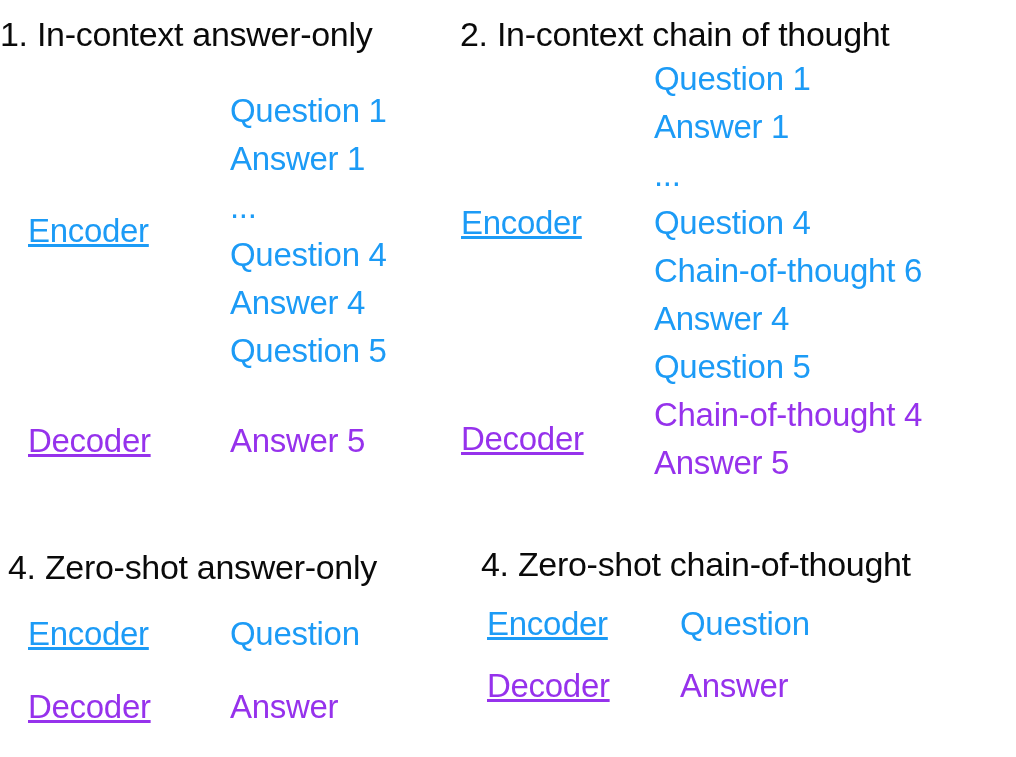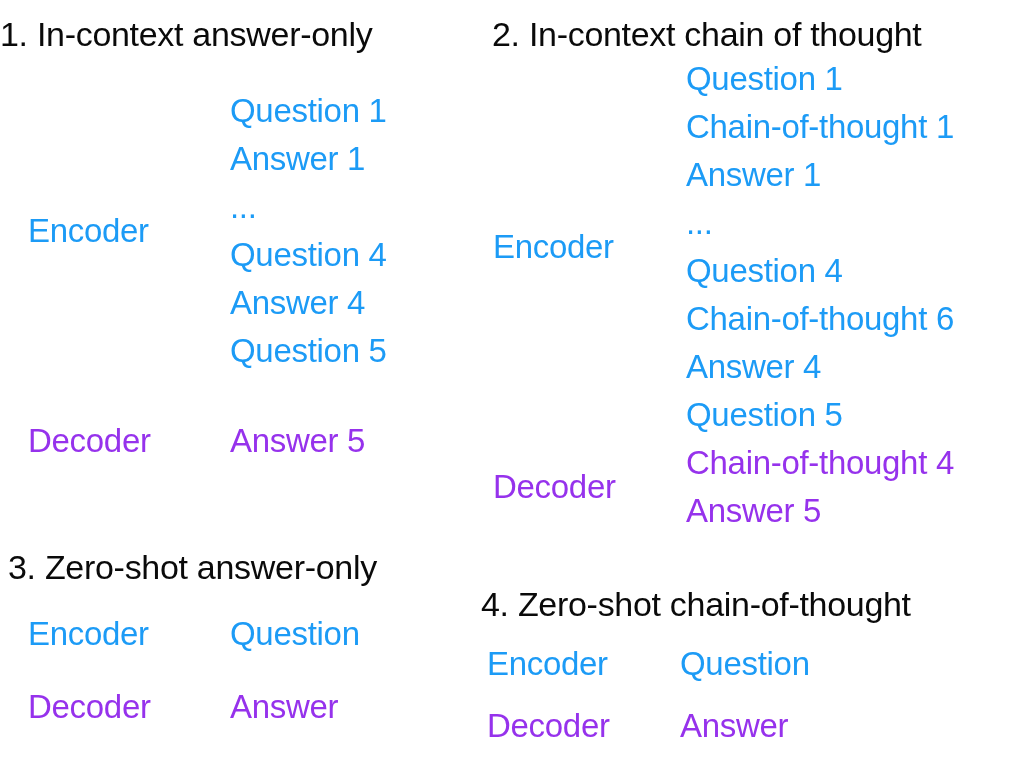--- a/index.html
+++ b/index.html
@@ -27,41 +27,42 @@
   .row {
     display: flex;
     align-items: center;
   }
   .label-col {
     flex: 0 0 auto;
     box-sizing: border-box;
     font-size: 33px;
     line-height: 40px;
     white-space: nowrap;
+    text-decoration: underline;
   }
   .content-col {
     font-size: 33px;
     white-space: nowrap;
   }
   .line {
     line-height: 48px;
   }
   .encoder { color: var(--encoder, #1c9bf6); }
   .decoder { color: var(--decoder, #9632ec); }
 
   
   .panel-left .label-col { width: 230px; padding-left: 28px; }
   .panel-left-3 .label-col { width: 222px; padding-left: 20px; }
   
   .panel-right .label-col { width: 202px; padding-left: 9px; }
 
   #p1 { left: 0px;   top: 14px; }
-  #p2 { left: 484px; top: 14px; }
+  #p2 { left: 452px; top: 14px; }
   #p3 { left: 8px;   top: 547px; }
-  #p4 { left: 478px; top: 544px; margin-top: 40px; }
+  #p4 { left: 478px; top: 544px; }
 
   #p1 .row-encoder { margin-top: 33px; }
   #p1 .row-decoder { margin-top: 42px; }
 
   #p2 .title { padding-left: 8px; }
   #p2 .row-encoder { margin-top: 1px; }
   #p2 .row-decoder { margin-top: 0px; }
 
   #p3 .row-encoder { margin-top: 23px; }
   #p3 .row-decoder { margin-top: 25px; }
@@ -93,40 +94,39 @@
       </div>
   </div>
 </section>
 
 <section class="panel panel-right" id="p2">
   <div class="title">2. In-context chain of thought</div>
   <div class="row row-encoder">
     <div class="label-col encoder">Encoder</div>
     <div class="content-col encoder">
         <div class="line">Question 1</div>
-        <div class="line">Chain-of-thought 1</div>
         <div class="line">Answer 1</div>
         <div class="line">...</div>
         <div class="line">Question 4</div>
         <div class="line">Chain-of-thought 6</div>
         <div class="line">Answer 4</div>
         <div class="line">Question 5</div>
       </div>
   </div>
   <div class="row row-decoder">
     <div class="label-col decoder">Decoder</div>
     <div class="content-col decoder">
         <div class="line">Chain-of-thought 4</div>
         <div class="line">Answer 5</div>
       </div>
   </div>
 </section>
 
 <section class="panel panel-left panel-left-3" id="p3">
-  <div class="title">3. Zero-shot answer-only</div>
+  <div class="title">4. Zero-shot answer-only</div>
   <div class="row row-encoder">
     <div class="label-col encoder">Encoder</div>
     <div class="content-col encoder">
         <div class="line">Question</div>
       </div>
   </div>
   <div class="row row-decoder">
     <div class="label-col decoder">Decoder</div>
     <div class="content-col decoder">
         <div class="line">Answer</div>

